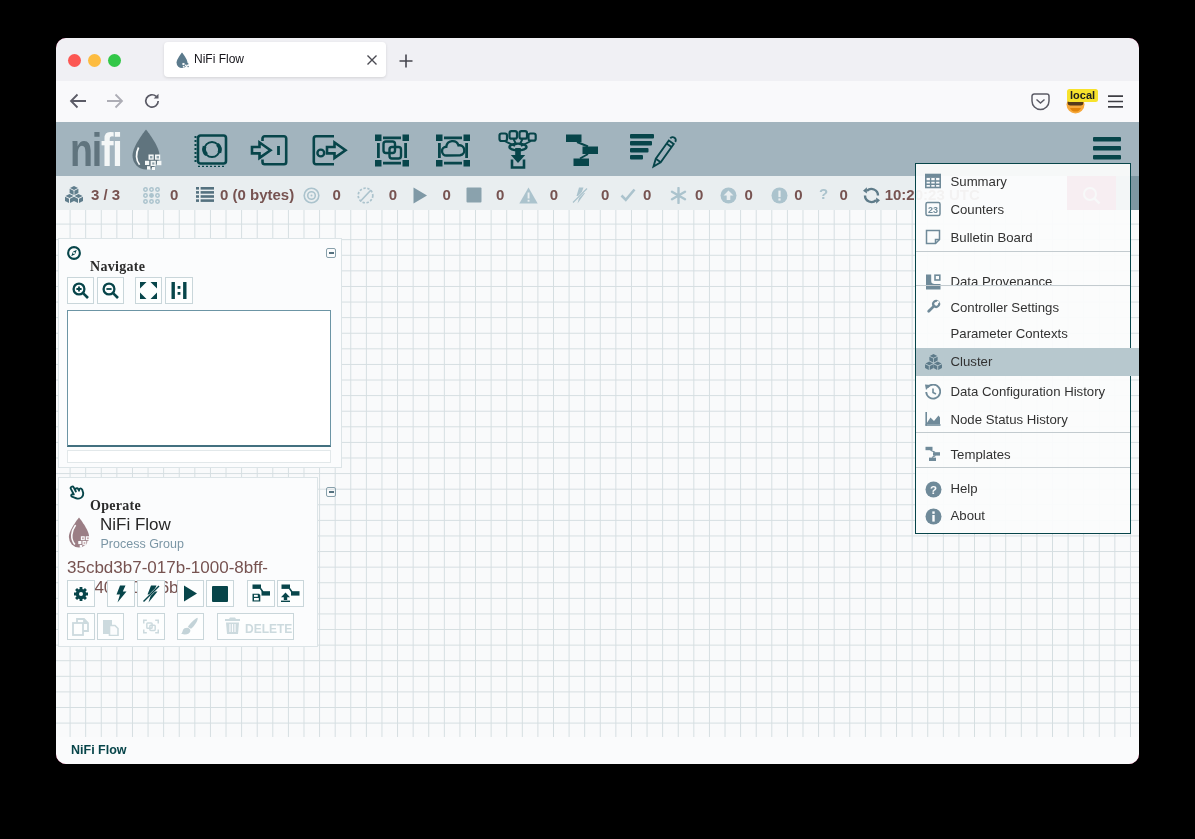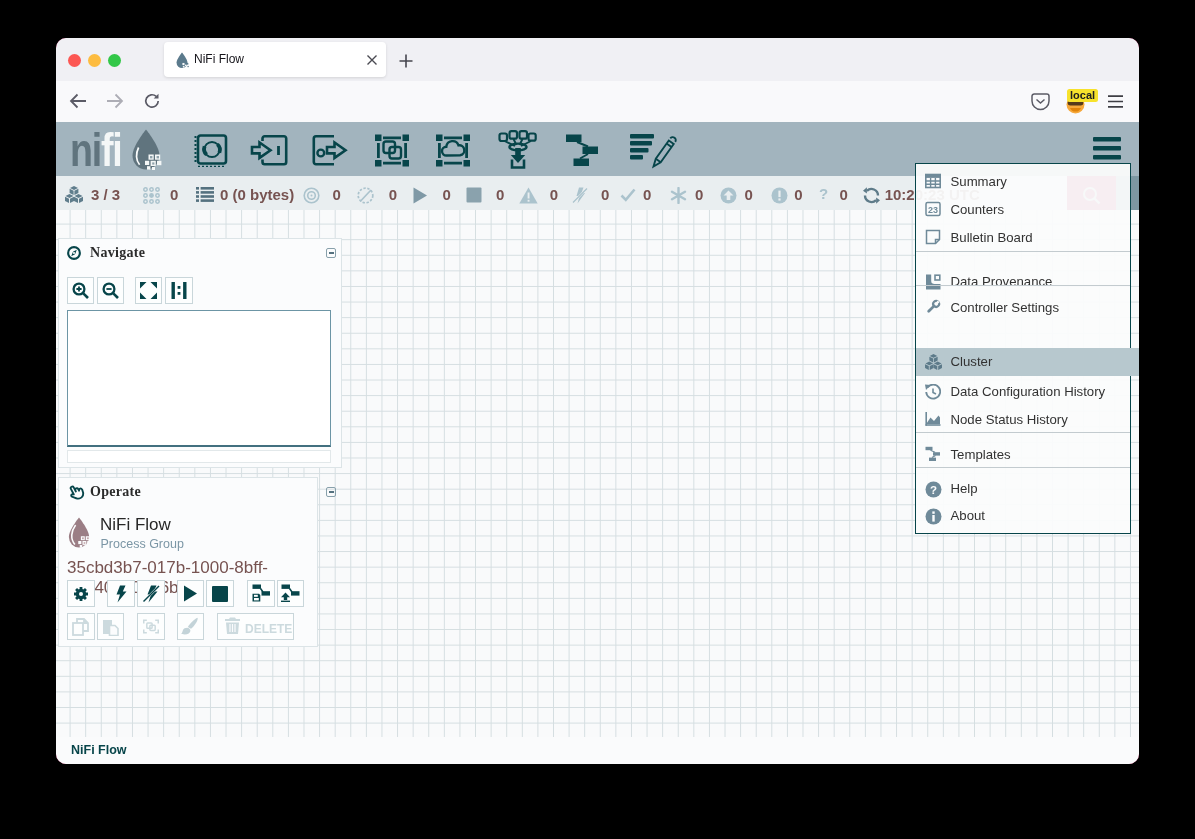--- a/index.html
+++ b/index.html
@@ -23,21 +23,21 @@
   #statusbar { position:absolute; left:0; top:138px; width:1011px; height:34px; background:#e9eef0; }
   .stxt { position:absolute; top:9.5px; font-size:15px; font-weight:bold; color:#775351; }
   #canvas { position:absolute; left:0; top:172px; width:1083px; height:527px; background-color:#f9fafb;
     background-image:linear-gradient(to right,#d5dee1 1px,transparent 1px),
                      linear-gradient(to bottom,#d5dee1 1px,transparent 1px);
     background-size:15.6px 15.6px; background-position:-2px -2px; }
   #crumb { position:absolute; left:0; top:699px; width:1083px; height:27px; background:#fafbfc; }
   #crumb span { position:absolute; left:15px; top:6px; font-size:12.5px; font-weight:bold; color:#07454a; }
   
   .panel { position:absolute; background:#fbfcfd; border:1px solid #dce4e7; }
-  .phead { font-family:"Liberation Serif", serif; font-weight:bold; font-size:14px; color:#2b2b2b; letter-spacing:0.3px; }
+  .phead { font-family:"Liberation Serif", serif; font-weight:bold; font-size:14px; color:#2b2b2b; letter-spacing:0.3px;margin-top:14px; }
   .minbtn { position:absolute; width:10px; height:10px; border:1px solid #88a0ab; border-radius:2px; }
   .minbtn:after { content:""; position:absolute; left:1.5px; top:3.5px; width:5px; height:1.5px; background:#54717f; }
   .btnbox { position:absolute; width:27.4px; height:27px; background:#fdfefe; border:1px solid #c9d6da; }
   
   #menu { position:absolute; left:859px; top:124.5px; width:216px; height:371px;
           background:rgba(251,252,252,0.94); border:1px solid #07454a; }
   .mi { position:absolute; left:0; width:248px; height:28px; font-size:13.2px; color:#323232; }
   .mi .lab { position:absolute; left:34.5px; top:6.5px; }
   .mi svg { position:absolute; left:9px; top:6px; }
   .msep { position:absolute; left:0; width:214px; height:1px; background:#c3cbcf; }
@@ -538,20 +538,23 @@
     <div class="mi" style="top:129.5px">
       <svg width="16" height="16" viewBox="0 0 16 16">
         <g transform="rotate(45 8 8)">
           <rect x="6.6" y="5" width="2.8" height="10.5" rx="1.4" fill="#6f8a99"></rect>
           <circle cx="8" cy="3.6" r="2.9" fill="none" stroke="#6f8a99" stroke-width="2.2"></circle>
           <rect x="6.8" y="0" width="2.4" height="3.4" fill="#fafbfb"></rect>
         </g>
       </svg>
       <span class="lab">Controller Settings</span>
     </div>
+    <div class="mi" style="top:155.5px">
+      <span class="lab">Parameter Contexts</span>
+    </div>
     <div class="mi" style="top:184px;background:#b7c8ce">
       <svg width="17" height="16" viewBox="0 0 18 17">
         <g fill="#5c7a89">
           <path d="M9 0 L13 2 L9 4 L5 2 Z M4.6 2.8 L8.6 4.8 V9 L4.6 7 Z M13.4 2.8 V7 L9.4 9 V4.8 Z"></path>
           <path d="M4.5 8 L8.5 10 L4.5 12 L0.5 10 Z M0 10.8 L4 12.8 V17 L0 15 Z M9 10.8 V15 L5 17 V12.8 Z"></path>
           <path d="M13.5 8 L17.5 10 L13.5 12 L9.5 10 Z M9 10.8 L13 12.8 V17 L9 15 Z M18 10.8 V15 L14 17 V12.8 Z"></path>
         </g>
       </svg>
       <span class="lab">Cluster</span>
     </div>

